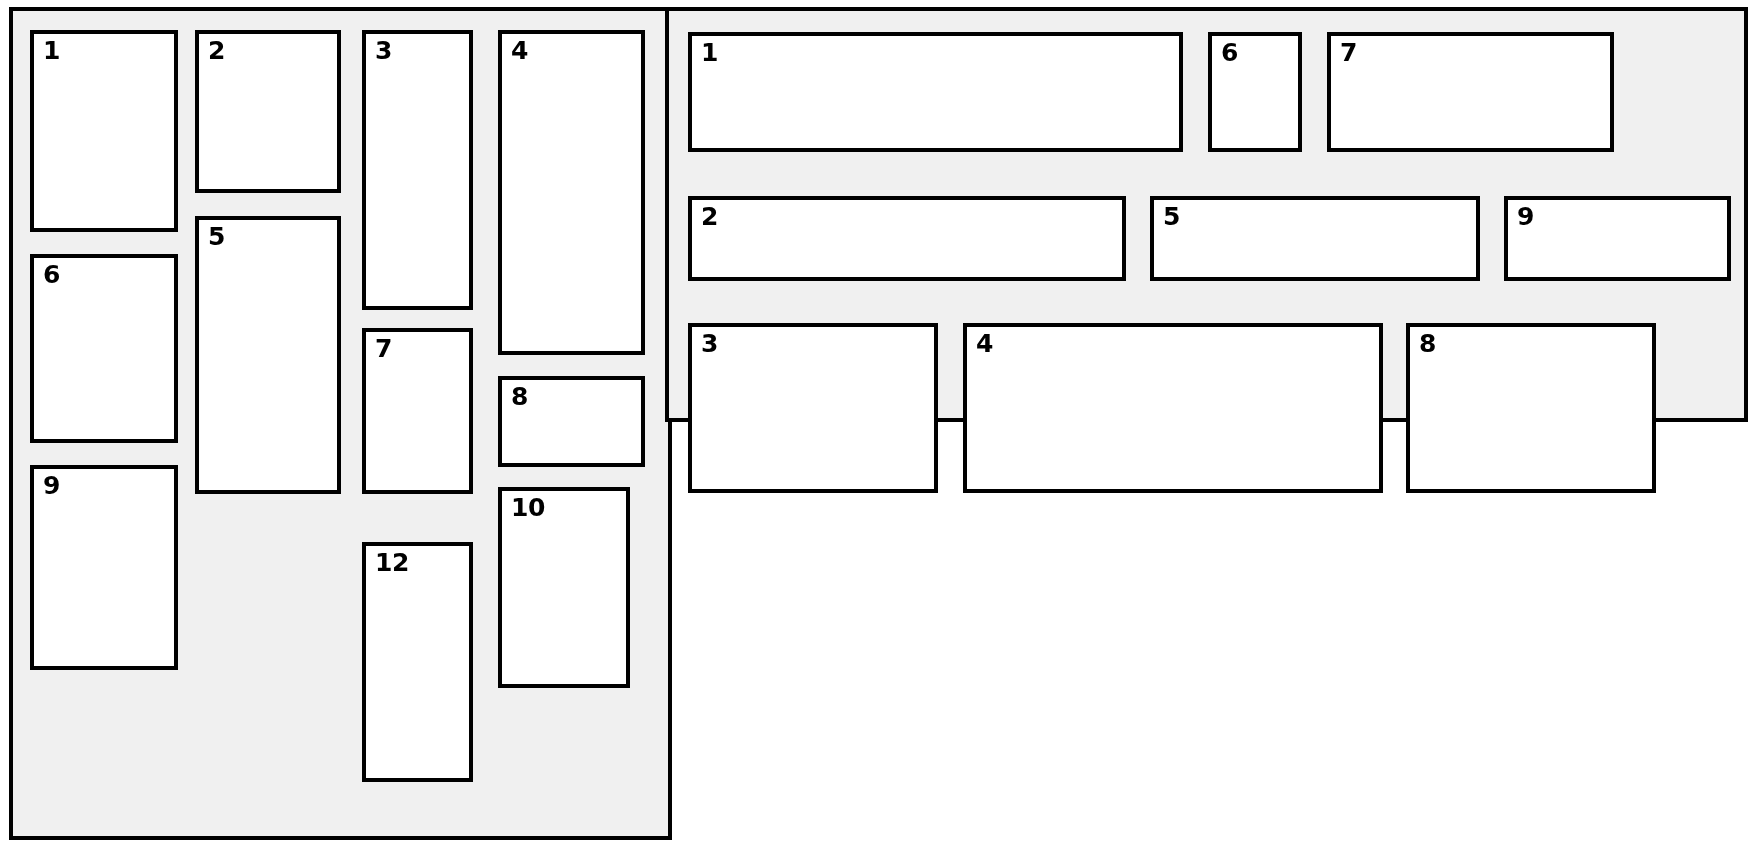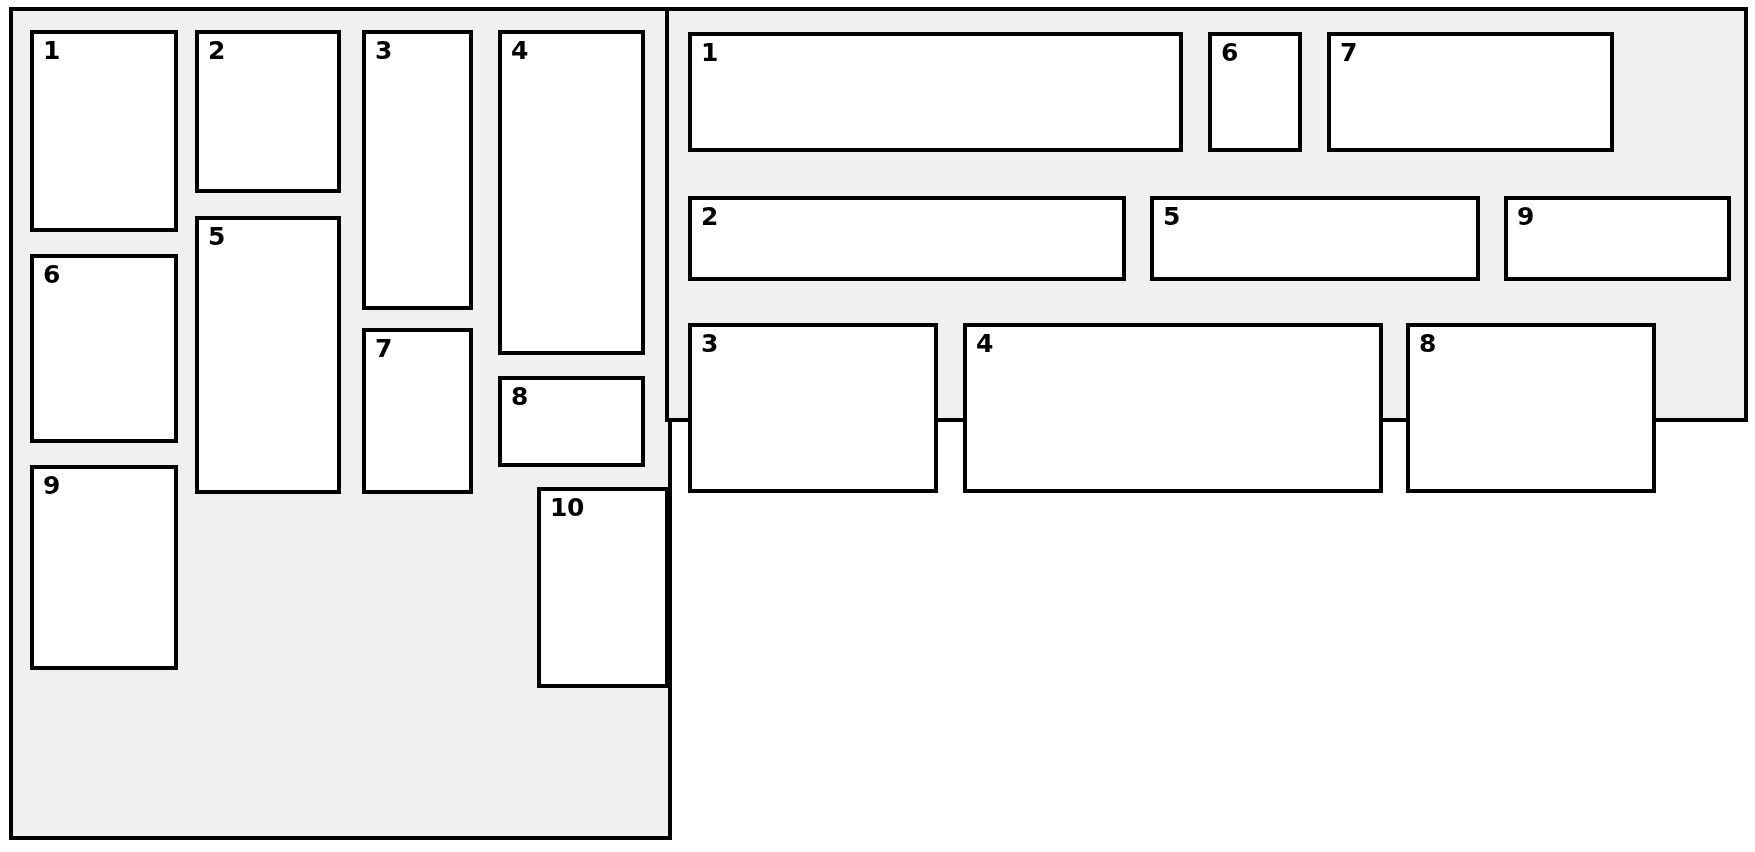--- a/index.html
+++ b/index.html
@@ -76,22 +76,25 @@
     </div>
     <div class="cell" style="left: 362px; top: 328px; width: 111px; height: 166px; background: rgb(255, 255, 255); border-color: rgb(0, 0, 0); border-width: 4px;">
       <span class="cell-label">7</span>
     </div>
     <div class="cell" style="left: 498px; top: 376px; width: 147px; height: 91px; background: rgb(255, 255, 255); border-color: rgb(0, 0, 0); border-width: 4px;">
       <span class="cell-label">8</span>
     </div>
     <div class="cell" style="left: 30px; top: 465px; width: 148px; height: 205px; background: rgb(255, 255, 255); border-color: rgb(0, 0, 0); border-width: 4px;">
       <span class="cell-label">9</span>
     </div>
-    <div class="cell" style="left: 498px; top: 487px; width: 132px; height: 201px; background: rgb(255, 255, 255); border-color: rgb(0, 0, 0); border-width: 4px; margin-left: 39px;">
+    <div class="cell" style="left: 498px; top: 487px; width: 132px; height: 201px; background: rgb(255, 255, 255); border-color: rgb(0, 0, 0); border-width: 4px;">
       <span class="cell-label">10</span>
+    </div>
+    <div class="cell" style="left: 362px; top: 542px; width: 111px; height: 240px; background: rgb(255, 255, 255); border-color: rgb(0, 0, 0); border-width: 4px;">
+      <span class="cell-label">12</span>
     </div>
     <div class="panel" style="left: 665px; top: 7px; width: 1083px; height: 415px; background: rgb(240, 240, 240); border-color: rgb(0, 0, 0); border-width: 4px;"></div>
     <div class="cell" style="left: 688px; top: 32px; width: 495px; height: 120px; background: rgb(255, 255, 255); border-color: rgb(0, 0, 0); border-width: 4px;">
       <span class="cell-label">1</span>
     </div>
     <div class="cell" style="left: 1208px; top: 32px; width: 94px; height: 120px; background: rgb(255, 255, 255); border-color: rgb(0, 0, 0); border-width: 4px;">
       <span class="cell-label">6</span>
     </div>
     <div class="cell" style="left: 1327px; top: 32px; width: 287px; height: 120px; background: rgb(255, 255, 255); border-color: rgb(0, 0, 0); border-width: 4px;">
       <span class="cell-label">7</span>

